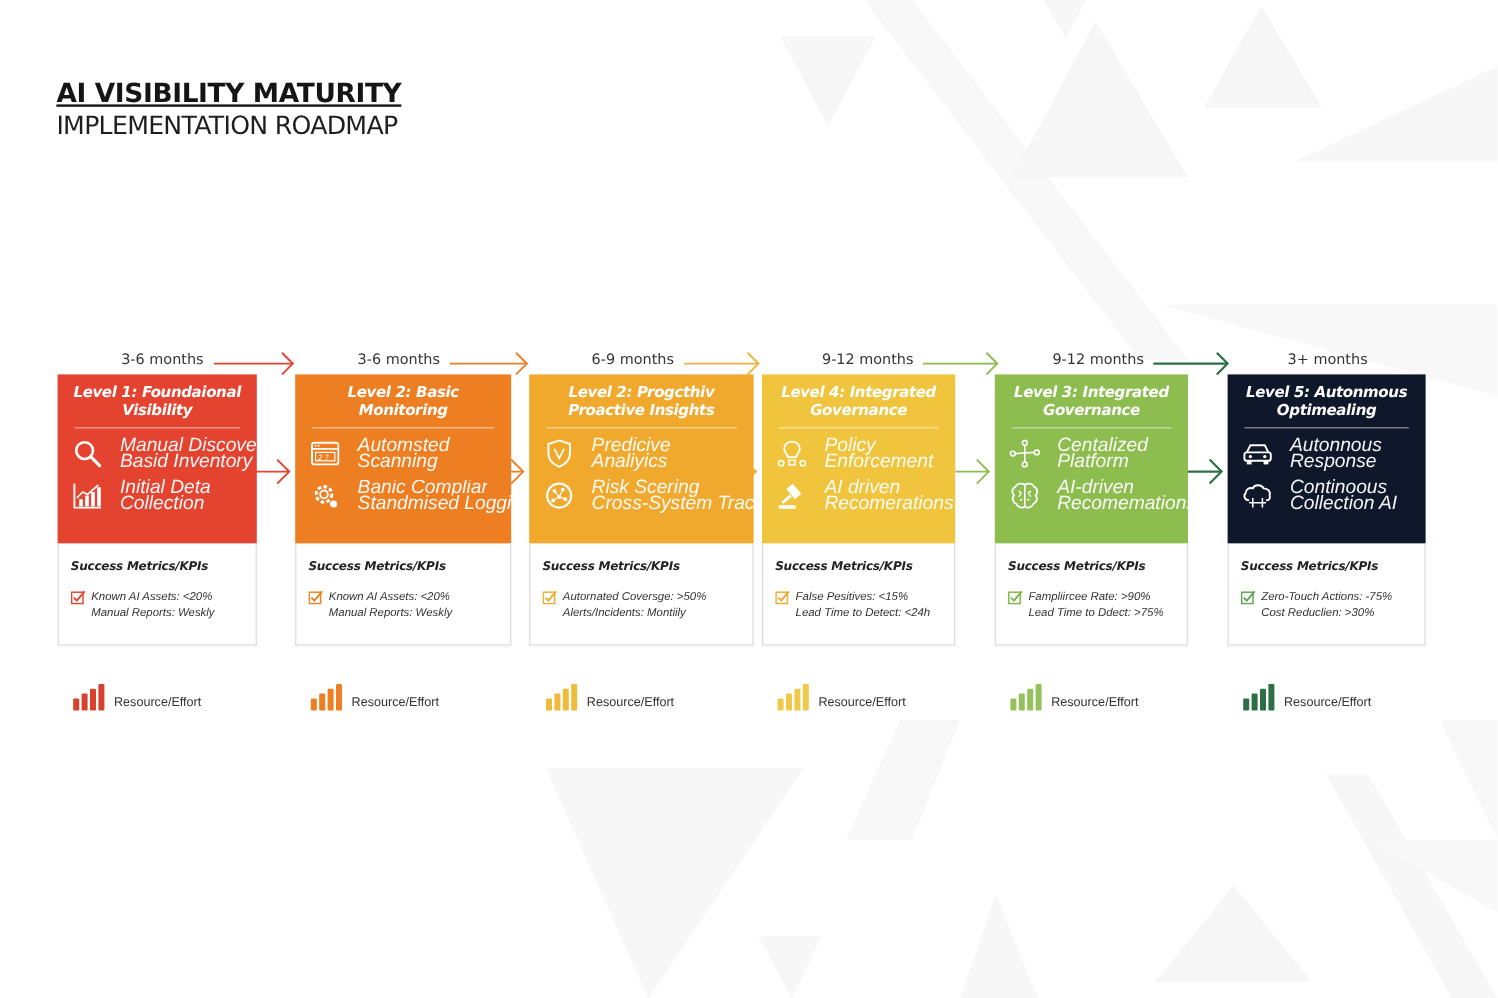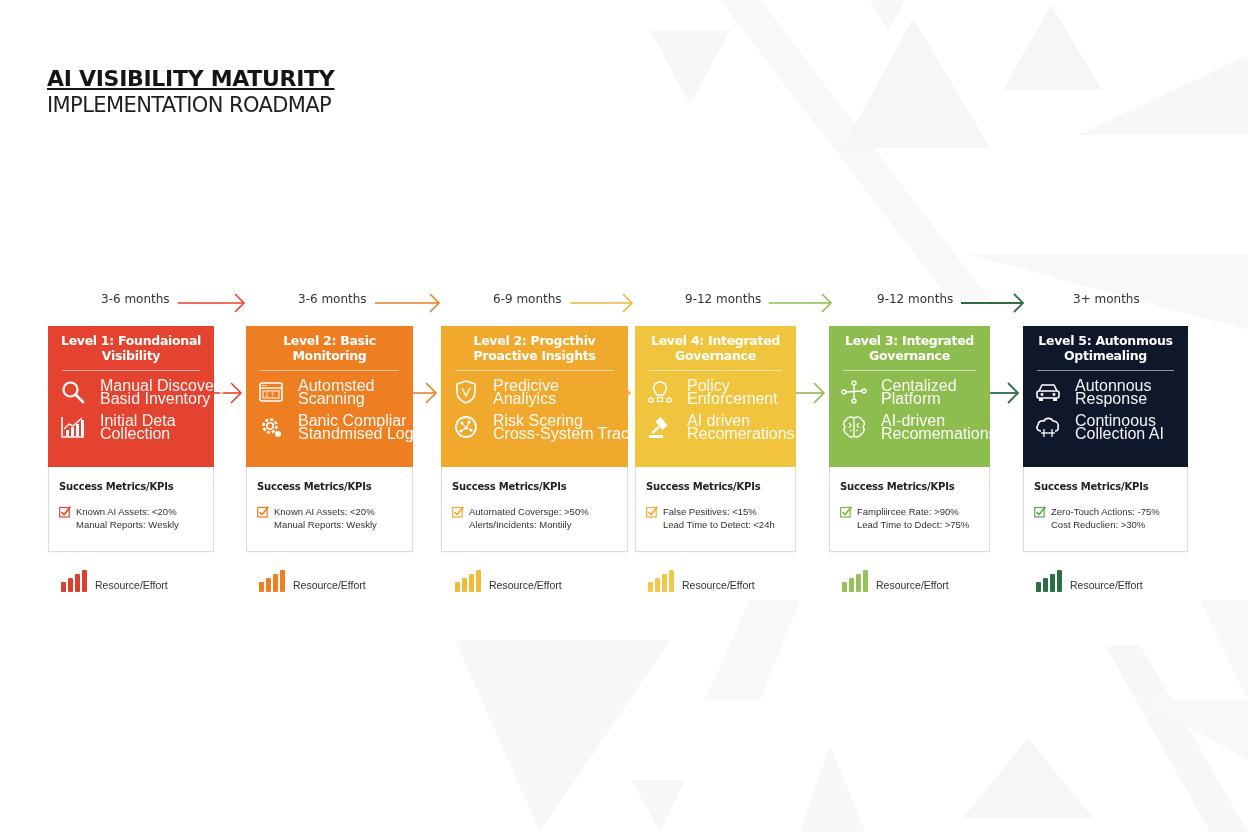--- a/index.html
+++ b/index.html
@@ -10,21 +10,21 @@
 
   .title-block { position: absolute; left: 47px; top: 66px; z-index: 2; }
   .title-main { font-family: "DejaVu Sans", sans-serif; font-weight: bold; font-size: 22px; letter-spacing: -0.3px; color: #151515; line-height: 26px; text-decoration: underline; }
   .title-sub { font-family: "DejaVu Sans", sans-serif; font-weight: normal; font-size: 21px; letter-spacing: -0.6px; color: #1e1e1e; line-height: 26px; }
 
   .durations { position: absolute; top: 292px; left: 0; width: 1248px; height: 22px; z-index: 2; }
   .dur { position: absolute; top: 0; display: flex; align-items: flex-start; height: 22px; }
   .dur-label { font-family: "DejaVu Sans", sans-serif; font-size: 12px; color: #333; white-space: nowrap; }
   .dur-arrow { margin-left: 8px; display: block; }
 
-  .card { position: absolute; top: 326px; width: 166px; z-index: 2; }
+  .card { position: absolute; top: 312px; width: 166px; z-index: 2; font-style: italic; }
   .card-head { height: 141px; padding: 7px 8px 0 8px; color: #fff; }
   .card-title { font-family: "DejaVu Sans", sans-serif; font-weight: bold; font-size: 12.5px; text-align: center; line-height: 15px; letter-spacing: -0.3px; }
   .card-rule { height: 1px; background: rgba(255,255,255,0.55); margin: 7px 6px 8px 6px; }
   .feat { display: flex; align-items: center; margin-bottom: 9px; padding-left: 4px; }
   .feat-icon { width: 26px; height: 26px; flex: 0 0 26px; margin-right: 14px; display: flex; align-items: center; justify-content: center; }
   .feat-text { font-size: 16px; line-height: 13px; color: rgba(255,255,255,0.95); }
   .feat-line { display: block; white-space: nowrap; }
 
   .card-foot { height: 85px; background: #fff; border: 1px solid #dcdcdc; border-top: none; padding: 14px 10px 0 10px; box-shadow: 0 1px 2px rgba(0,0,0,0.04); }
   .kpi-title { font-family: "DejaVu Sans", sans-serif; font-weight: bold; font-size: 10px; color: #222; letter-spacing: -0.2px; }
@@ -181,21 +181,21 @@
 <div class="effort" style="left:61px;">
   <div class="bars">
     <div class="bar" style="height:10px;background:#d9412f;"></div>
       <div class="bar" style="height:14px;background:#d9412f;"></div>
       <div class="bar" style="height:18px;background:#d9412f;"></div>
       <div class="bar" style="height:22px;background:#d9412f;"></div>
   </div>
   <span class="effort-label">Resource/Effort</span>
 </div>
 
-<div class="card" style="left:246px;width:167px;">
+<div class="card" style="left:246px;width:180px;">
   <div class="card-head" style="background:#ee7e22;">
     <div class="card-title">
       <span>Level 2: Basic</span><br>
       <span>Monitoring</span>
     </div>
     <div class="card-rule"></div>
     <div class="feat">
       <span class="feat-icon">
         <svg width="24" height="22" viewBox="0 0 24 22">
             <rect x="1" y="2" width="22" height="18" rx="2" fill="none" stroke="#fff" stroke-width="1.6"></rect>

